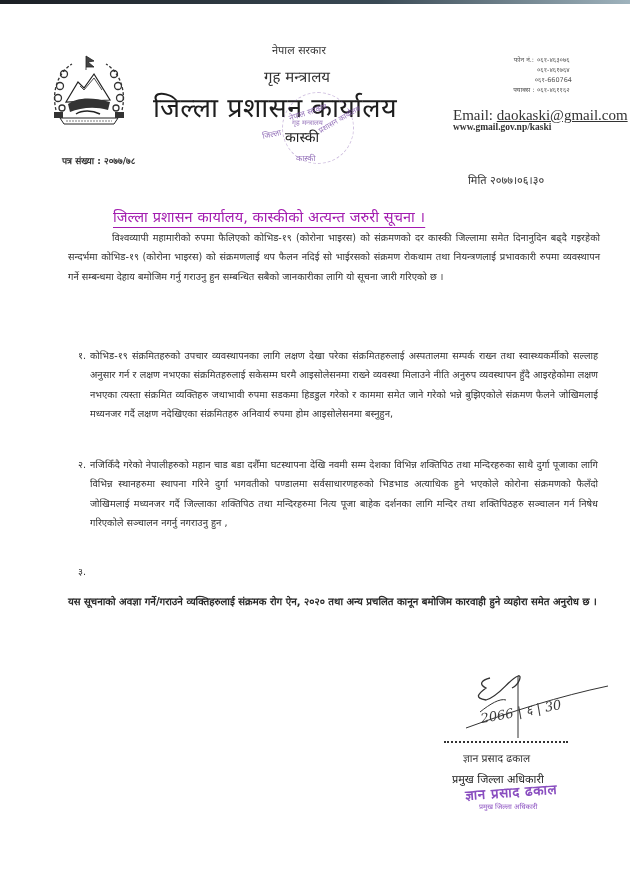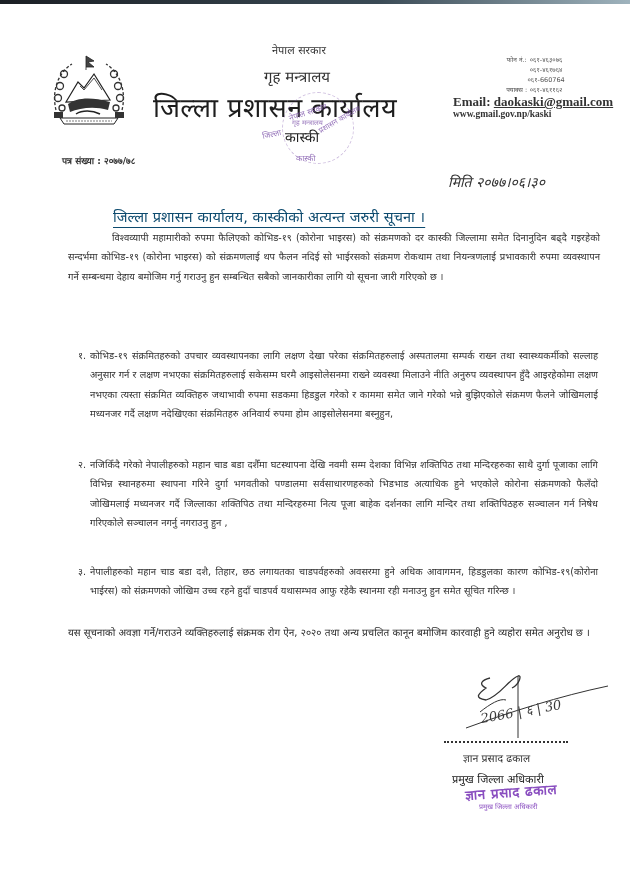--- a/index.html
+++ b/index.html
@@ -16,48 +16,48 @@
     
     .emblem { position: absolute; left: 46px; top: 50px; width: 86px; height: 86px; }
     .gov-line1 { position: absolute; left: 0; width: 630px; top: 42px; text-align: center; font-size: 11px; color: #333; padding-left: 0px; }
     .gov-line1 span { position: absolute; left: 272px; }
     .gov-line2 { position: absolute; left: 264px; top: 66px; font-size: 15px; color: #333; }
     .office-title { position: absolute; left: 153px; top: 88px; font-size: 27px; color: #1d1d1d; letter-spacing: 0.3px; white-space: nowrap; }
     .contact { position: absolute; left: 453px; top: 55px; font-size: 6.5px; color: #555; line-height: 10px; }
     .contact .row { white-space: nowrap; text-align: center; }
     .contact .lbl { display: inline-block; width: 26px; }
     .contact .indent { padding-left: 26px; }
-    .contact .email { font-family: "Liberation Serif", serif; font-weight: bold; font-size: 13px; color: #333; line-height: 12px; margin-top: 1px; }
+    .contact .email { font-family: "Liberation Serif", serif; font-weight: normal; font-size: 15px; color: #333; line-height: 12px; margin-top: 14px; }
     .contact .email a { color: #333; text-decoration: underline; }
     .contact .web { font-family: "Liberation Serif", serif; font-weight: bold; font-size: 9.5px; color: #333; line-height: 12px; }
     
     .stamp { position: absolute; left: 262px; top: 92px; width: 110px; height: 80px; color: #7a4fa8; opacity: 0.8; }
     .stamp .s1 { position: absolute; left: 26px; top: 14px; font-size: 8px; transform: rotate(-18deg); }
     .stamp .s2 { position: absolute; left: 30px; top: 26px; font-size: 7px; }
     .stamp .s3 { position: absolute; left: 0px; top: 36px; font-size: 8px; transform: rotate(-12deg); }
     .stamp .s4 { position: absolute; left: 54px; top: 22px; font-size: 7.5px; transform: rotate(-30deg); }
     .stamp .s5 { position: absolute; left: 34px; top: 60px; font-size: 8px; }
     .stamp .ring { position: absolute; left: 20px; top: 0px; width: 70px; height: 70px; border-radius: 50%; border: 1px dashed rgba(122,79,168,0.45); }
     .kaski-overlay { position: absolute; left: 285px; top: 127px; font-size: 14px; color: #222; }
     .ref-no { position: absolute; left: 62px; top: 154px; font-size: 9px; color: #333; font-weight: bold; }
-    .date { position: absolute; left: 448px; top: 172px; font-size: 14px; color: #333; font-style: italic; }
+    .date { position: absolute; left: 468px; top: 172px; font-size: 11px; color: #333; }
     .notice-title {
-      position: absolute; left: 113px; top: 206px; font-size: 14.5px; color: #0c4a6e;
+      position: absolute; left: 113px; top: 206px; font-size: 14.5px; color: #a21caf;
       text-decoration: underline; text-underline-offset: 5px; white-space: nowrap; letter-spacing: 0.1px;
     }
     .para {
       position: absolute; font-size: 9.6px; color: #333; line-height: 19.3px; text-align: justify;
     }
     .intro { left: 68px; top: 228px; width: 532px; text-indent: 44px; }
     .item { left: 90px; width: 508px; padding-left: 0; }
     .item .num { position: absolute; left: -12px; }
     .item1 { top: 346px; }
     .item2 { top: 455px; }
     .item3 { top: 562px; }
-    .closing { left: 68px; top: 623px; width: 532px; font-weight: normal; font-size: 10px; color: #2a2a2a; }
+    .closing { left: 68px; top: 592px; width: 532px; font-weight: bold; font-size: 10px; color: #2a2a2a; }
     
     .signature { position: absolute; left: 460px; top: 670px; width: 150px; height: 70px; }
     .sig-date { position: absolute; left: 480px; top: 702px; font-size: 13px; color: #3a3a3a; font-style: italic; transform: rotate(-10deg); font-family: "DejaVu Serif", serif; }
     .dotted { position: absolute; left: 444px; top: 741px; width: 124px; border-top: 2px dotted #333; }
     .signer-name { position: absolute; left: 463px; top: 751px; font-size: 10.5px; color: #333; }
     .signer-title { position: absolute; left: 452px; top: 771px; font-size: 11px; color: #222; }
     .stamp2 { position: absolute; left: 465px; top: 783px; color: #8a4fc0; }
     .stamp2 .n { font-size: 13.5px; font-weight: bold; display: block; transform: rotate(-4deg); letter-spacing: 0.5px; }
     .stamp2 .t { font-size: 7px; display: block; margin-left: 14px; margin-top: 1px; }
   </style>
@@ -139,21 +139,20 @@
 <div class="para item item1">
   <span class="num">१.</span>
   <span>कोभिड-१९ संक्रमितहरुको उपचार व्यवस्थापनका लागि लक्षण देखा परेका संक्रमितहरुलाई अस्पतालमा सम्पर्क राख्न तथा स्वास्थ्यकर्मीको सल्लाह अनुसार गर्न र लक्षण नभएका संक्रमितहरुलाई सकेसम्म घरमै आइसोलेसनमा राख्ने व्यवस्था मिलाउने नीति अनुरुप व्यवस्थापन हुँदै आइरहेकोमा लक्षण नभएका त्यस्ता संक्रमित व्यक्तिहरु जथाभावी रुपमा सडकमा हिडडुल गरेको र काममा समेत जाने गरेको भन्ने बुझिएकोले संक्रमण फैलने जोखिमलाई मध्यनजर गर्दै लक्षण नदेखिएका संक्रमितहरु अनिवार्य रुपमा होम आइसोलेसनमा बस्नुहुन,</span>
 </div>
 <div class="para item item2">
   <span class="num">२.</span>
   <span>नजिकिँदै गरेको नेपालीहरुको महान चाड बडा दशैँमा घटस्थापना देखि नवमी सम्म देशका विभिन्न शक्तिपिठ तथा मन्दिरहरुका साथै दुर्गा पूजाका लागि विभिन्न स्थानहरुमा स्थापना गरिने दुर्गा भगवतीको पण्डालमा सर्वसाधारणहरुको भिडभाड अत्याधिक हुने भएकोले कोरोना संक्रमणको फैलँदो जोखिमलाई मध्यनजर गर्दै जिल्लाका शक्तिपिठ तथा मन्दिरहरुमा नित्य पूजा बाहेक दर्शनका लागि मन्दिर तथा शक्तिपिठहरु सञ्चालन गर्न निषेध गरिएकोले सञ्चालन नगर्नु नगराउनु हुन ,</span>
 </div>
 <div class="para item item3">
   <span class="num">३.</span>
-  <span>नेपालीहरुको महान चाड बडा दशै, तिहार, छठ लगायतका चाडपर्वहरुको अवसरमा हुने अधिक आवागमन, हिडडुलका कारण कोभिड-१९(कोरोना भाईरस) को संक्रमणको जोखिम उच्च रहने हुदाँ चाडपर्व यथासम्भव आफु रहेकै स्थानमा रही मनाउनु हुन समेत सूचित गरिन्छ ।</span>
 </div>
 
 <div class="para closing">यस सूचनाको अवज्ञा गर्ने/गराउने व्यक्तिहरुलाई संक्रमक रोग ऐन, २०२० तथा अन्य प्रचलित कानून बमोजिम कारवाही हुने व्यहोरा समेत अनुरोध छ ।</div>
 
 <svg class="signature" viewBox="0 0 150 70">
   <path d="M30 8 C22 10, 18 14, 26 18 C18 24, 14 28, 26 30 C40 26, 48 10, 58 6 C62 4, 60 14, 52 18" fill="none" stroke="#333" stroke-width="1.3"></path>
   <path d="M58 6 L58 68" fill="none" stroke="#333" stroke-width="1"></path>
   <path d="M6 58 C50 42, 100 26, 148 16" fill="none" stroke="#333" stroke-width="1"></path>
   <path d="M20 42 C30 34, 40 28, 46 30" fill="none" stroke="#333" stroke-width="1"></path>
 </svg>

